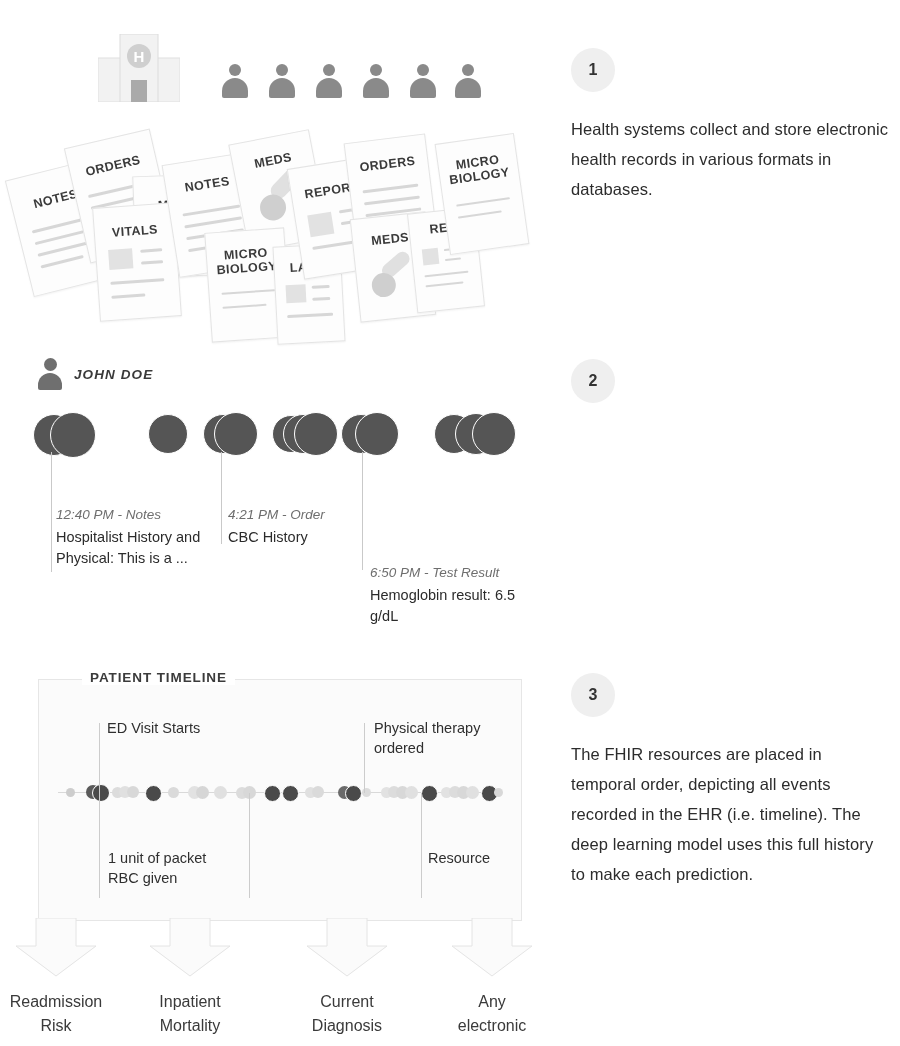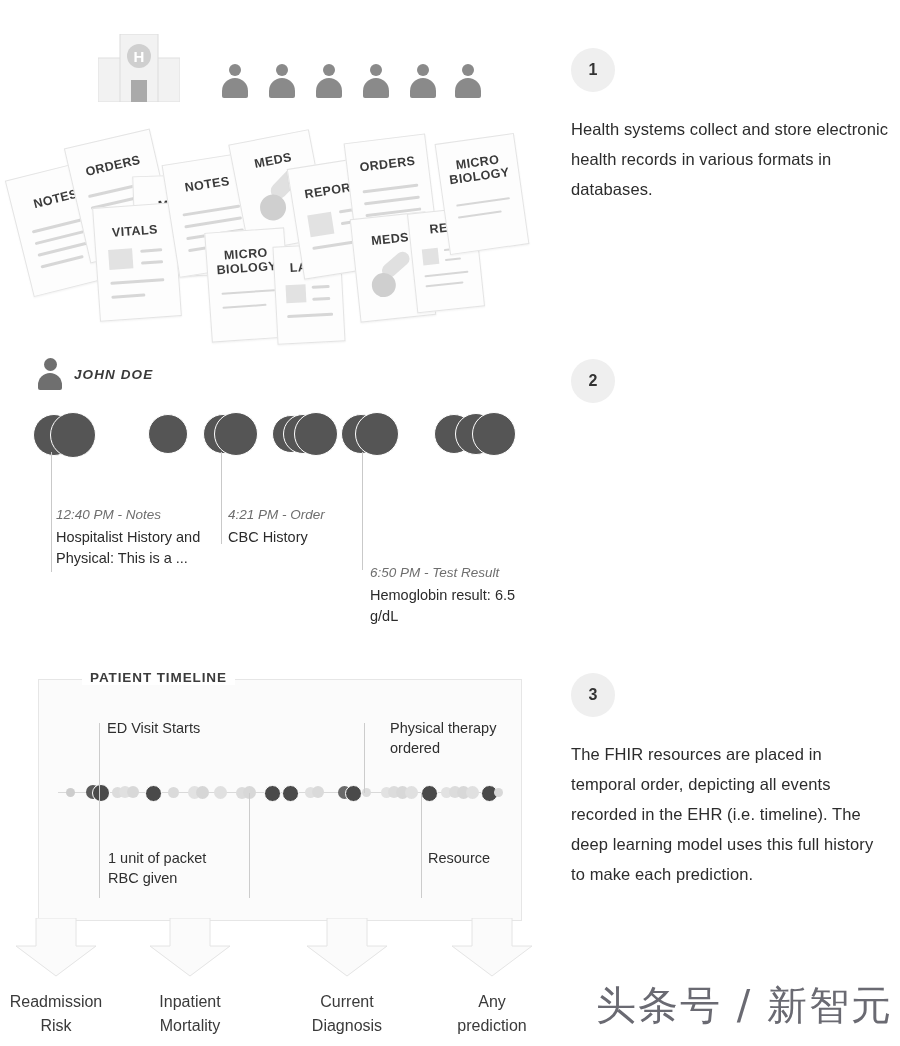--- a/index.html
+++ b/index.html
@@ -323,21 +323,21 @@
     <span class="tl-dot" style="left:494px;top:788px;width:9px;height:9px;background:#d8d8d8;"></span>
   </div>
 
   <div class="tl-tick" style="left:99px;top:723px;height:70px;"></div>
   <div class="tl-tick" style="left:99px;top:793px;height:105px;"></div>
   <div class="tl-tick" style="left:249px;top:793px;height:105px;"></div>
   <div class="tl-tick" style="left:364px;top:723px;height:70px;"></div>
   <div class="tl-tick" style="left:421px;top:793px;height:105px;"></div>
 
   <div class="tl-lab" style="left:107px;top:719px;width:160px;">ED Visit Starts</div>
-  <div class="tl-lab" style="left:390px;top:719px;width:120px;">Physical therapy ordered</div>
+  <div class="tl-lab" style="left:374px;top:719px;width:120px;">Physical therapy ordered</div>
 
   <div class="tl-lab" style="left:108px;top:849px;width:130px;">1 unit of packet RBC given</div>
   <div class="tl-lab" style="left:428px;top:849px;width:100px;">Resource</div>
 
   <svg class="arrow" style="left:0px;top:918px;" width="540" height="60">
     <path d="M36 0 H76 V28 H96 L56 58 L16 28 H36 Z" fill="#fbfbfb" stroke="#e4e4e4"></path>
     <path d="M170 0 H210 V28 H230 L190 58 L150 28 H170 Z" fill="#fbfbfb" stroke="#e4e4e4"></path>
     <path d="M327 0 H367 V28 H387 L347 58 L307 28 H327 Z" fill="#fbfbfb" stroke="#e4e4e4"></path>
     <path d="M472 0 H512 V28 H532 L492 58 L452 28 H472 Z" fill="#fbfbfb" stroke="#e4e4e4"></path>
   </svg>
@@ -349,30 +349,29 @@
   <div class="out-lab" style="left:272px;top:990px;">
     <div>Current</div>
     <div>Diagnosis</div>
   </div>
   <div class="out-lab" style="left:115px;top:990px;">
     <div>Inpatient</div>
     <div>Mortality</div>
   </div>
   <div class="out-lab" style="left:417px;top:990px;">
     <div>Any</div>
-    <div>prediction</div>
+    <div>electronic</div>
   </div>
 
   <div class="step" id="step1">
     <div class="step-badge">1</div>
     <div class="step-text">Health systems collect and store electronic health records in various formats in databases.</div>
   </div>
   <div class="step" id="step2">
     <div class="step-badge">2</div>
   </div>
   <div class="step" id="step3">
     <div class="step-badge">3</div>
     <div class="step-text">The FHIR resources are placed in temporal order, depicting all events recorded in the EHR (i.e. timeline). The deep learning model uses this full history to make each prediction.</div>
   </div>
 
-  <div class="watermark">头条号 / 新智元</div>
 
 </div>
 
 </body></html>

